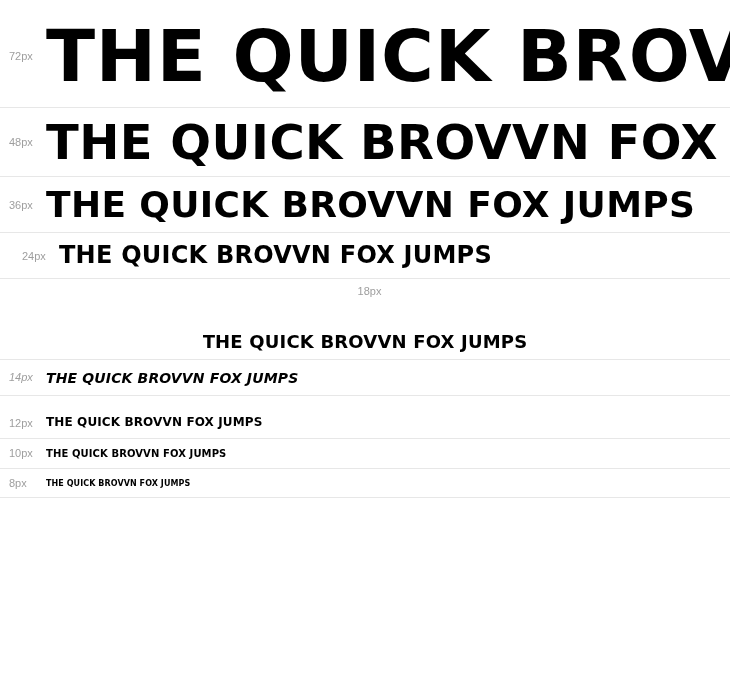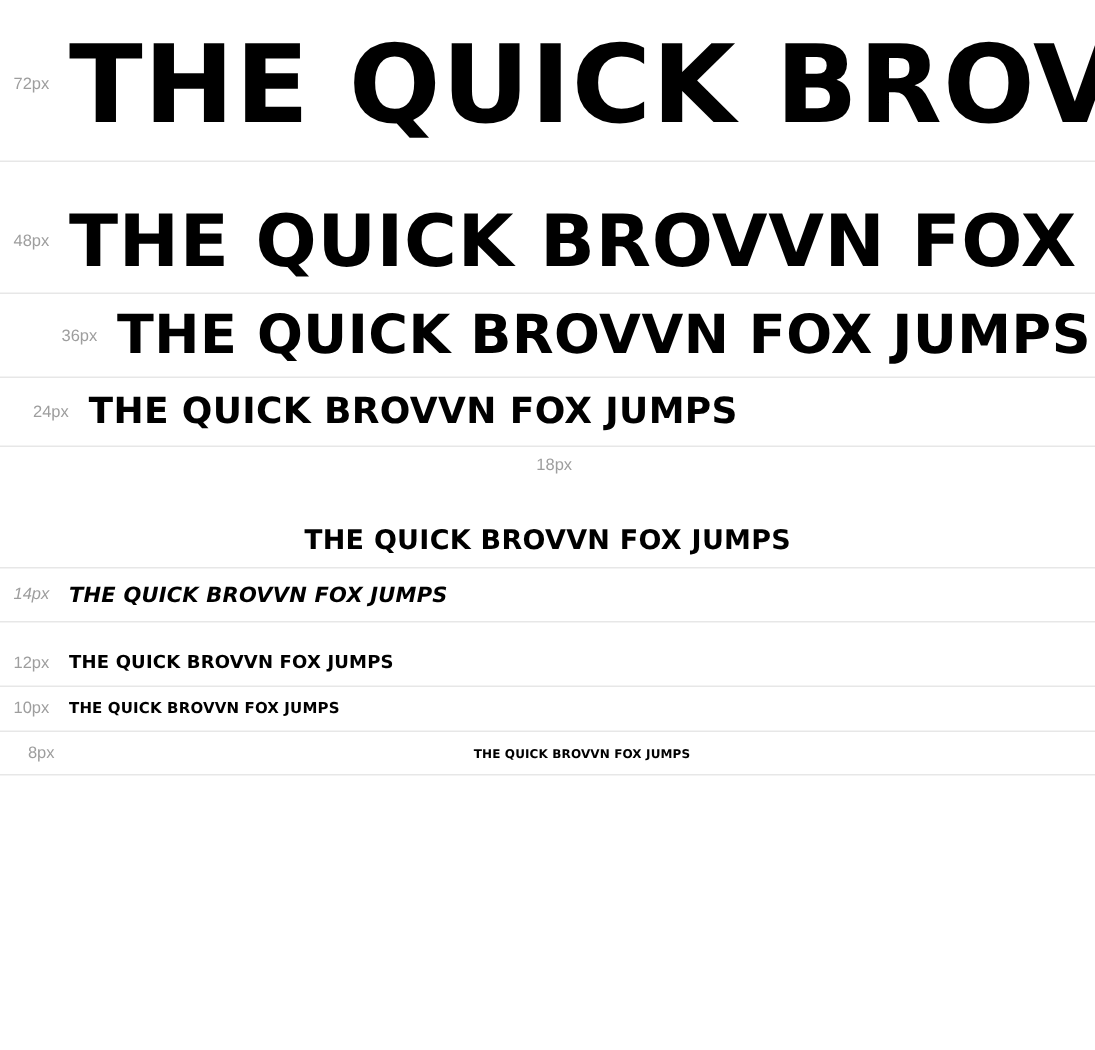--- a/index.html
+++ b/index.html
@@ -55,28 +55,28 @@
   .fs-36 .sample-text { font-size: 36px; }
   .fs-24 .sample-text { font-size: 24px; }
   .fs-18 .sample-text { font-size: 18px; }
   .fs-14 .sample-text { font-size: 14px; }
   .fs-12 .sample-text { font-size: 12px; }
   .fs-10 .sample-text { font-size: 10px; }
   .fs-8  .sample-text { font-size: 8px;  }
 
   
   .fs-72 { min-height: 104px; }
-  .fs-48 { min-height: 68px; margin-top: 19px;  }
-  .fs-36 { min-height: 56px; padding-left: 32px;  }
+  .fs-48 { min-height: 68px;  }
+  .fs-36 { min-height: 56px;  }
   .fs-24 { min-height: 46px; padding-left: 13px;  }
   .fs-18 { min-height: 40px; flex-direction: column;  }
   .fs-14 { min-height: 36px; font-style: italic;  }
   .fs-12 { min-height: 31px; margin-top: 12px;  }
   .fs-10 { min-height: 30px; justify-content: center;  }
-  .fs-8  { min-height: 29px; text-align: center;  }
+  .fs-8  { min-height: 29px;  }
 </style>
 </head>
 <body>
 
 <div class="waterfall">
 
   <div class="preview-row fs-72">
     <span class="size-label">72px</span>
     <span class="sample-text">THE QUICK BROVVN FOX JUMPS</span>
   </div>

